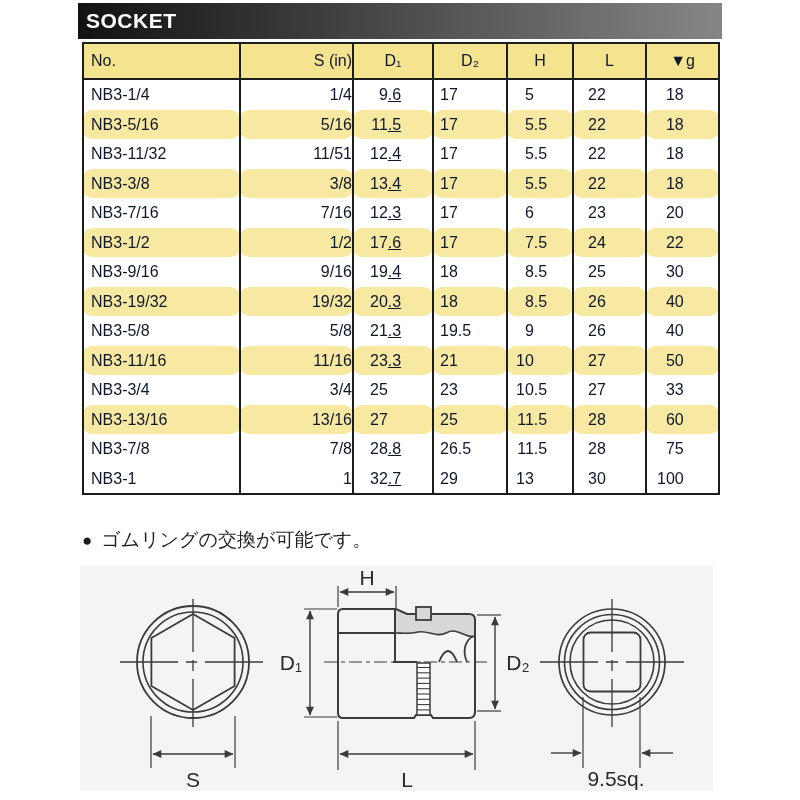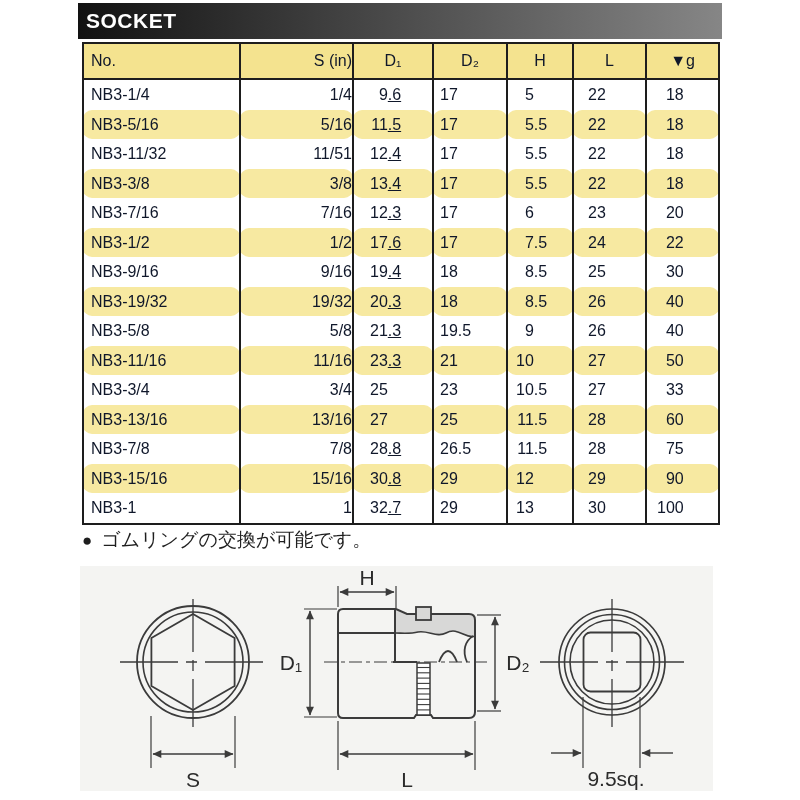--- a/index.html
+++ b/index.html
@@ -200,29 +200,20 @@
       </tr>
       <tr>
         <td class="c0">NB3-7/8</td>
         <td class="c1">7/8</td>
         <td class="c2"><span class="ip">28</span><span>.8</span></td>
         <td class="c3"><span class="ip">26</span><span>.5</span></td>
         <td class="c4"><span class="ip">11</span><span>.5</span></td>
         <td class="c5"><span class="ip">28</span></td>
         <td class="c6"><span class="ip3">75</span></td>
       </tr>
-      <tr class="hl">
-        <td class="c0">NB3-15/16</td>
-        <td class="c1">15/16</td>
-        <td class="c2"><span class="ip">30</span><span>.8</span></td>
-        <td class="c3"><span class="ip">29</span></td>
-        <td class="c4"><span class="ip">12</span></td>
-        <td class="c5"><span class="ip">29</span></td>
-        <td class="c6"><span class="ip3">90</span></td>
-      </tr>
       <tr>
         <td class="c0">NB3-1</td>
         <td class="c1">1</td>
         <td class="c2"><span class="ip">32</span><span>.7</span></td>
         <td class="c3"><span class="ip">29</span></td>
         <td class="c4"><span class="ip">13</span></td>
         <td class="c5"><span class="ip">30</span></td>
         <td class="c6"><span class="ip3">100</span></td>
       </tr>
     </tbody>

